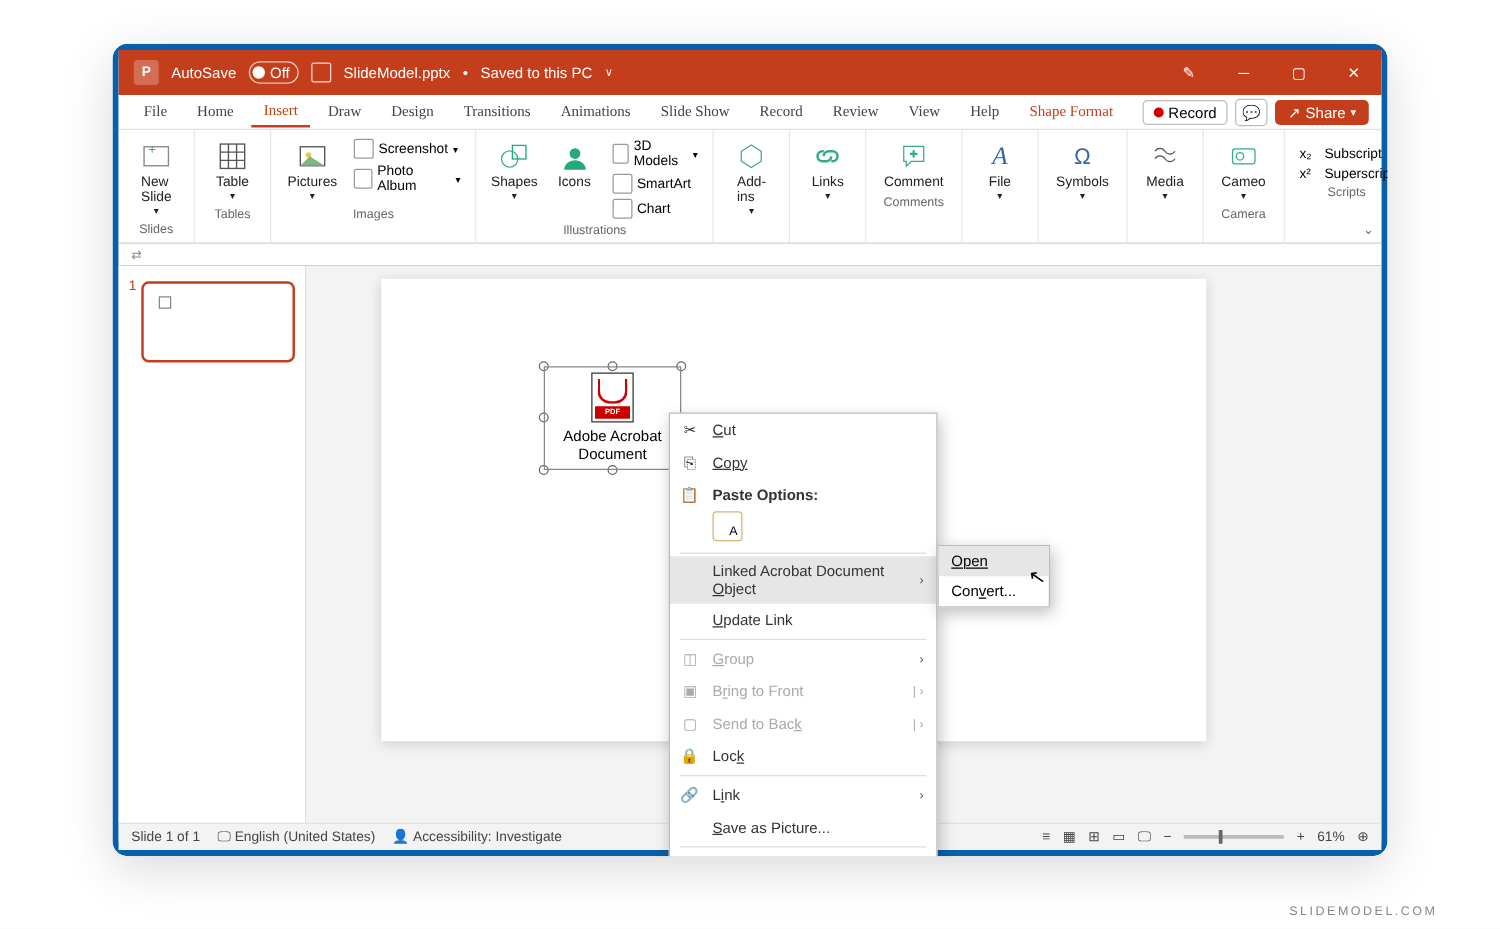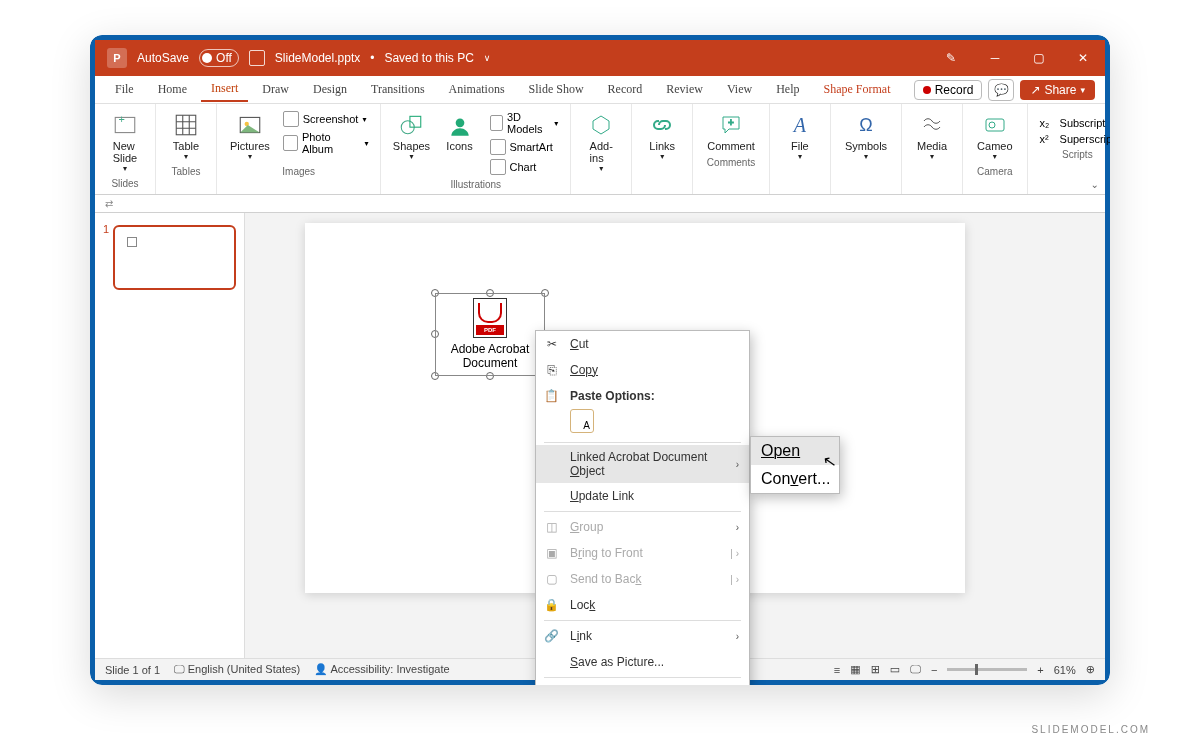--- a/index.html
+++ b/index.html
@@ -57,21 +57,21 @@
   .context-menu { position: absolute; left: 445px; top: 295px; width: 215px; background: #fff; border: 1px solid #bbb; box-shadow: 2px 4px 12px rgba(0,0,0,0.25); font-size: 12px; z-index: 50; }
   .ctx-item { display:flex; align-items:center; padding: 5px 10px 5px 8px; gap: 10px; color: #333; }
   .ctx-item.disabled { color: #aaa; }
   .ctx-item.hover { background: #e6e6e6; }
   .ctx-icon { width: 16px; height: 16px; display:flex; align-items:center; justify-content:center; flex-shrink:0;}
   .ctx-label { flex:1; }
   .ctx-arrow { font-size:10px; color:#555;}
   .ctx-sep { height:1px; background:#ddd; margin: 2px 8px; }
   .paste-opts { padding-left:34px; padding-bottom:4px;}
   .paste-opts .po { display:inline-block; width:24px;height:24px; border:1px solid #d5b37a; border-radius:3px; position:relative;}
-  .sub-menu { position:absolute; left:660px; top:401px; width:90px; background:#fff; border:1px solid #bbb; box-shadow:2px 4px 12px rgba(0,0,0,0.25); font-size:16px; z-index:60;}
+  .sub-menu { position:absolute; left:660px; top:401px; width:90px; background:#fff; border:1px solid #bbb; box-shadow:2px 4px 12px rgba(0,0,0,0.25); font-size:12px; z-index:60;}
   .sub-item { padding:5px 10px; }
   .sub-item.hover { background:#e6e6e6;}
   .cursor { position:absolute; left:733px; top:417px; z-index:100; font-size:16px; transform: rotate(-10deg);}
   .watermark { position: absolute; right: 50px; bottom: 8px; font-size: 10px; letter-spacing: 2px; color: #888; }
   .underline { text-decoration: underline; text-decoration-thickness:1px;}
   .svg16 { width:16px; height:16px; }
 </style>
 </head>
 <body>
 

